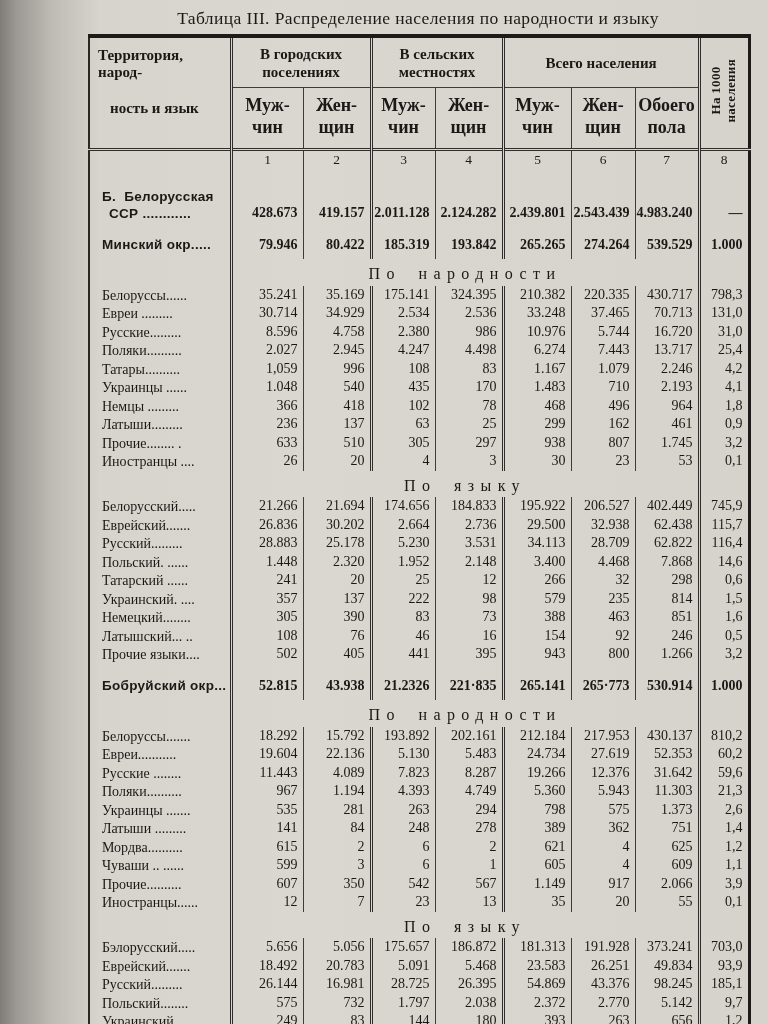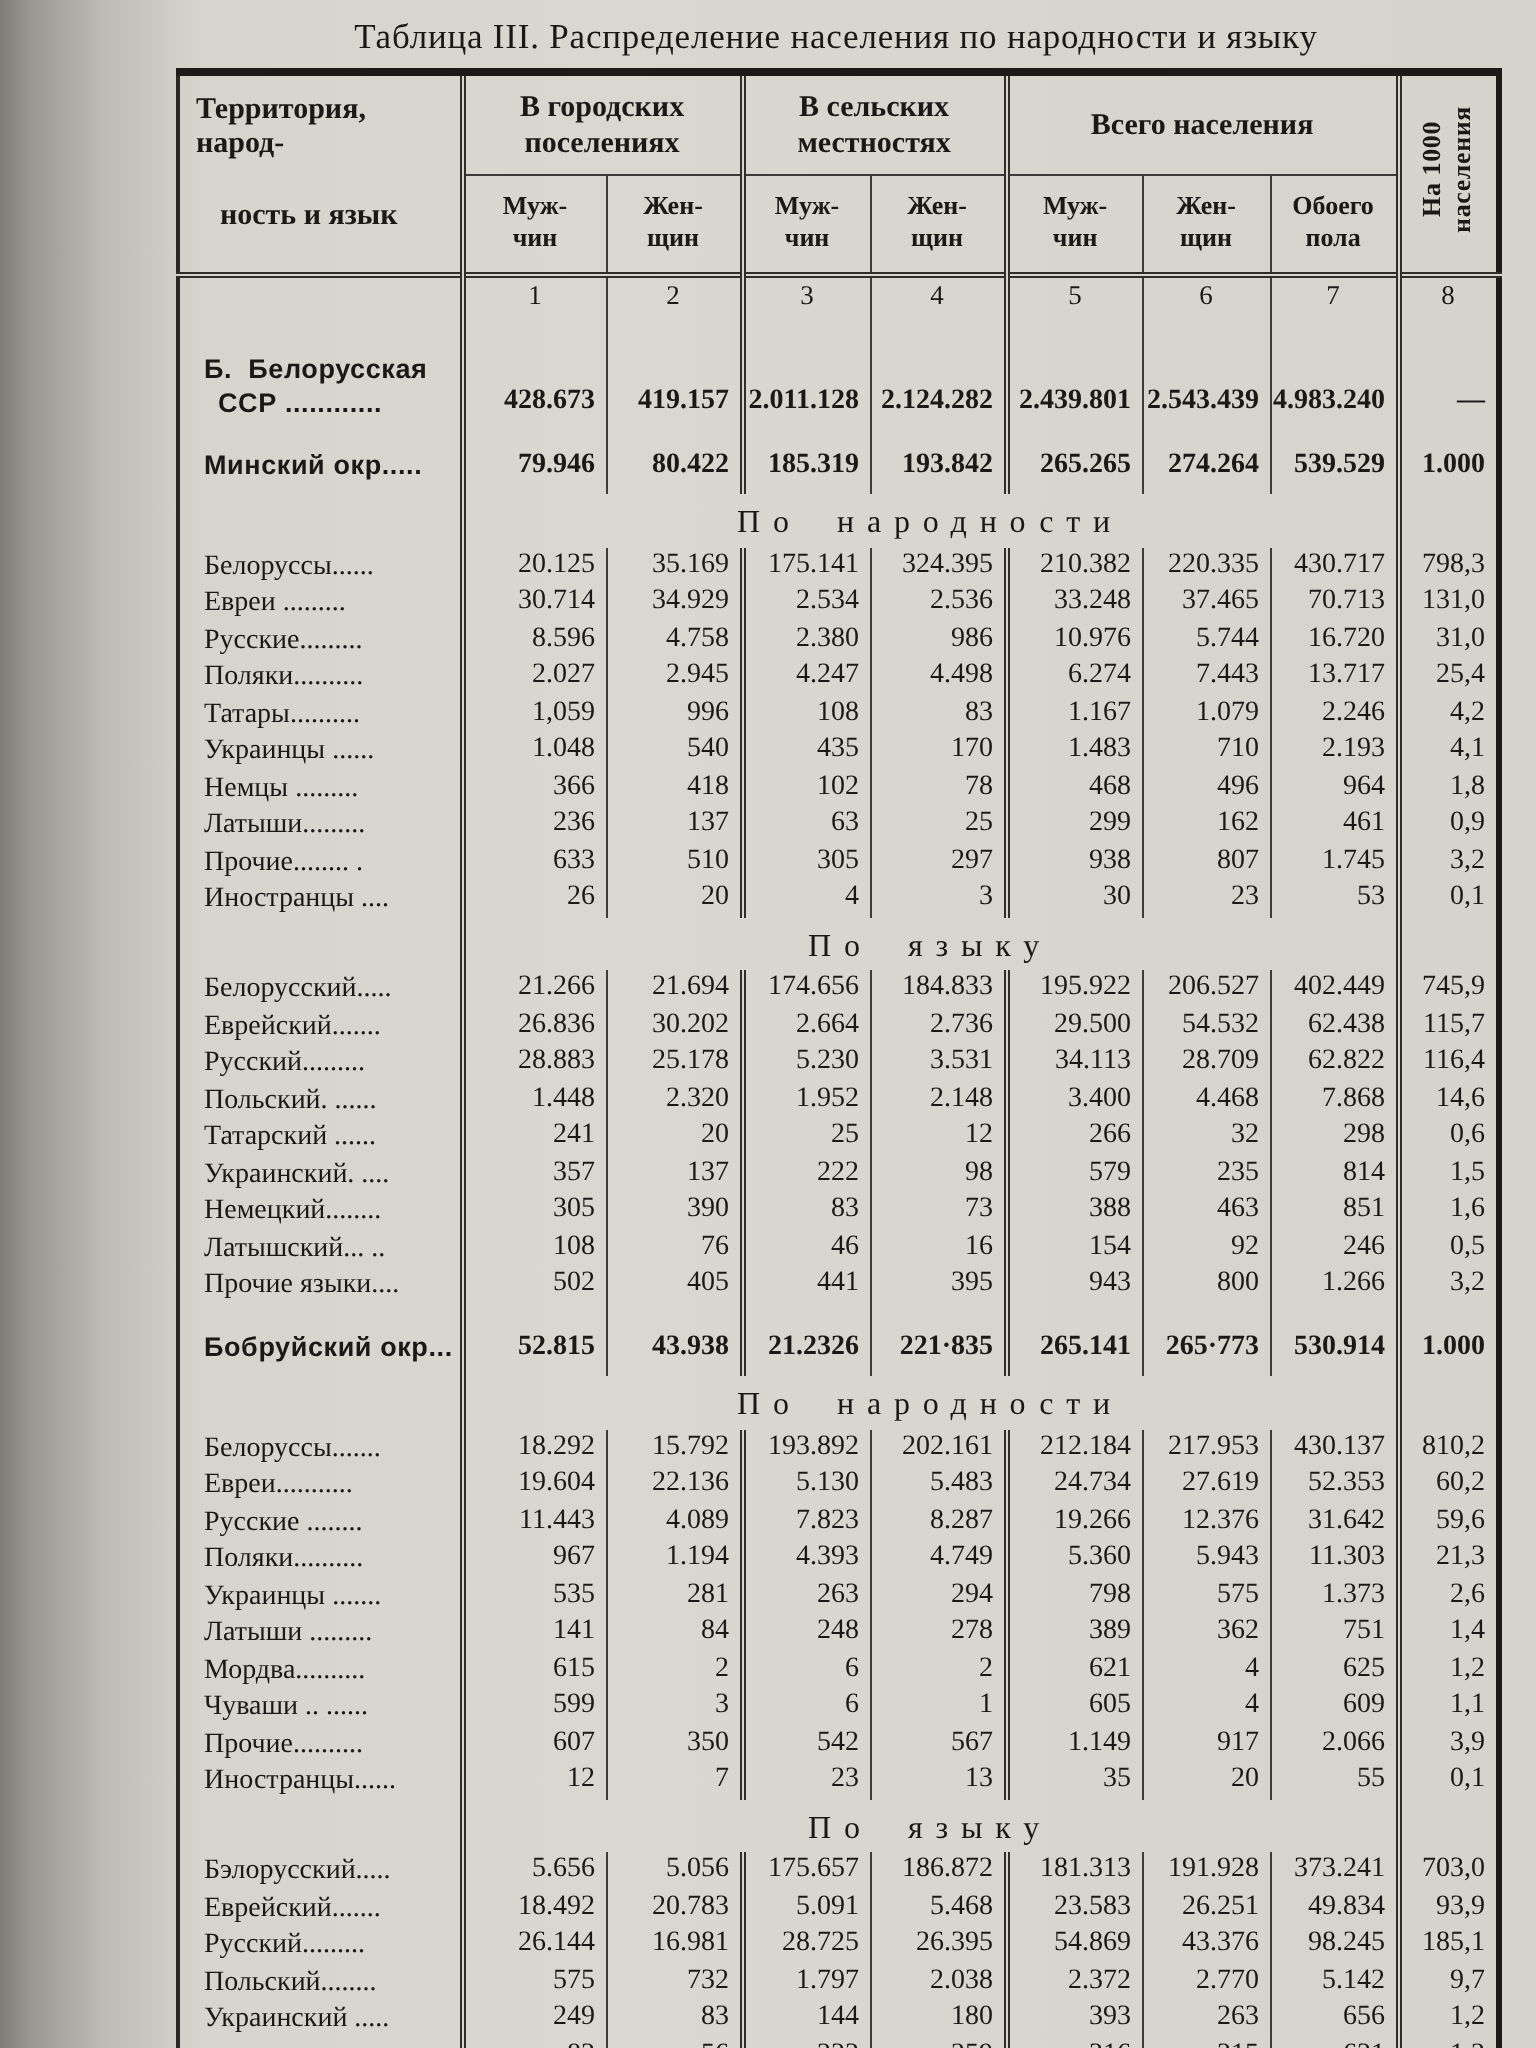--- a/index.html
+++ b/index.html
@@ -26,21 +26,21 @@
   col.w0{width:142px}col.w1{width:72px}col.w2{width:68px}col.w3{width:64px}
   col.w4{width:68px}col.w5{width:68px}col.w6{width:64px}col.w7{width:64px}col.w8{width:50px}
   th{font-weight:bold;vertical-align:middle;}
   td{vertical-align:bottom;}
   .cbs{border-right:1px solid #3d3c38;}
   .cbd{border-right:3px double #2e2d29;}
   .grp{font-size:15px;line-height:1.18;text-align:center;white-space:pre-line;
        padding:8px 2px 6px 2px;border-bottom:1px solid #3d3c38;}
   .corner{text-align:left;vertical-align:top;padding:9px 4px 6px 8px;font-size:15px;font-weight:bold;}
   .corner .l2{margin:19px 0 0 12px;}
-  .sub{font-size:13px;line-height:1.2;text-align:center;white-space:pre-line;padding:7px 0 9px 0;}
+  .sub{font-size:18px;line-height:1.2;text-align:center;white-space:pre-line;padding:7px 0 9px 0;}
   .rot{vertical-align:middle;text-align:center;padding:2px 0;}
   .rot span{display:inline-block;writing-mode:vertical-rl;transform:rotate(180deg);
     font-size:13px;line-height:1.15;white-space:pre-line;letter-spacing:.3px;}
   .numrow td{border-top:3px double #2e2d29;text-align:center;font-size:13.5px;
     padding:1px 0 4px 0;font-weight:normal;}
   tbody td{font-size:14px;line-height:17.5px;padding:0;}
   td.num{text-align:right;padding-right:5px;padding-bottom:1px;}
   td.lbl{text-align:left;padding-left:12px;white-space:pre;}
   tr.okr .lbl{font-family:"Liberation Sans","DejaVu Sans",sans-serif;font-weight:bold;
     font-size:13.5px;letter-spacing:.3px;}
@@ -138,21 +138,21 @@
           <td class="num cbd">539.529</td>
           <td class="num">1.000</td>
         </tr>
         <tr>
           <td class="lbl cbd"></td>
           <td class="sec-title cbd" colspan="7">По народности</td>
           <td class="num"></td>
         </tr>
         <tr>
           <td class="lbl cbd"><div>Белоруссы......</div></td>
-          <td class="num cbs">20.125</td>
+          <td class="num cbs">35.241</td>
           <td class="num cbd">35.169</td>
           <td class="num cbs">175.141</td>
           <td class="num cbd">324.395</td>
           <td class="num cbs">210.382</td>
           <td class="num cbs">220.335</td>
           <td class="num cbd">430.717</td>
           <td class="num">798,3</td>
         </tr>
         <tr>
           <td class="lbl cbd"><div>Евреи .........</div></td>
@@ -269,21 +269,21 @@
           <td class="num cbd">402.449</td>
           <td class="num">745,9</td>
         </tr>
         <tr>
           <td class="lbl cbd"><div>Еврейский.......</div></td>
           <td class="num cbs">26.836</td>
           <td class="num cbd">30.202</td>
           <td class="num cbs">2.664</td>
           <td class="num cbd">2.736</td>
           <td class="num cbs">29.500</td>
-          <td class="num cbs">54.532</td>
+          <td class="num cbs">32.938</td>
           <td class="num cbd">62.438</td>
           <td class="num">115,7</td>
         </tr>
         <tr>
           <td class="lbl cbd"><div>Русский.........</div></td>
           <td class="num cbs">28.883</td>
           <td class="num cbd">25.178</td>
           <td class="num cbs">5.230</td>
           <td class="num cbd">3.531</td>
           <td class="num cbs">34.113</td>

